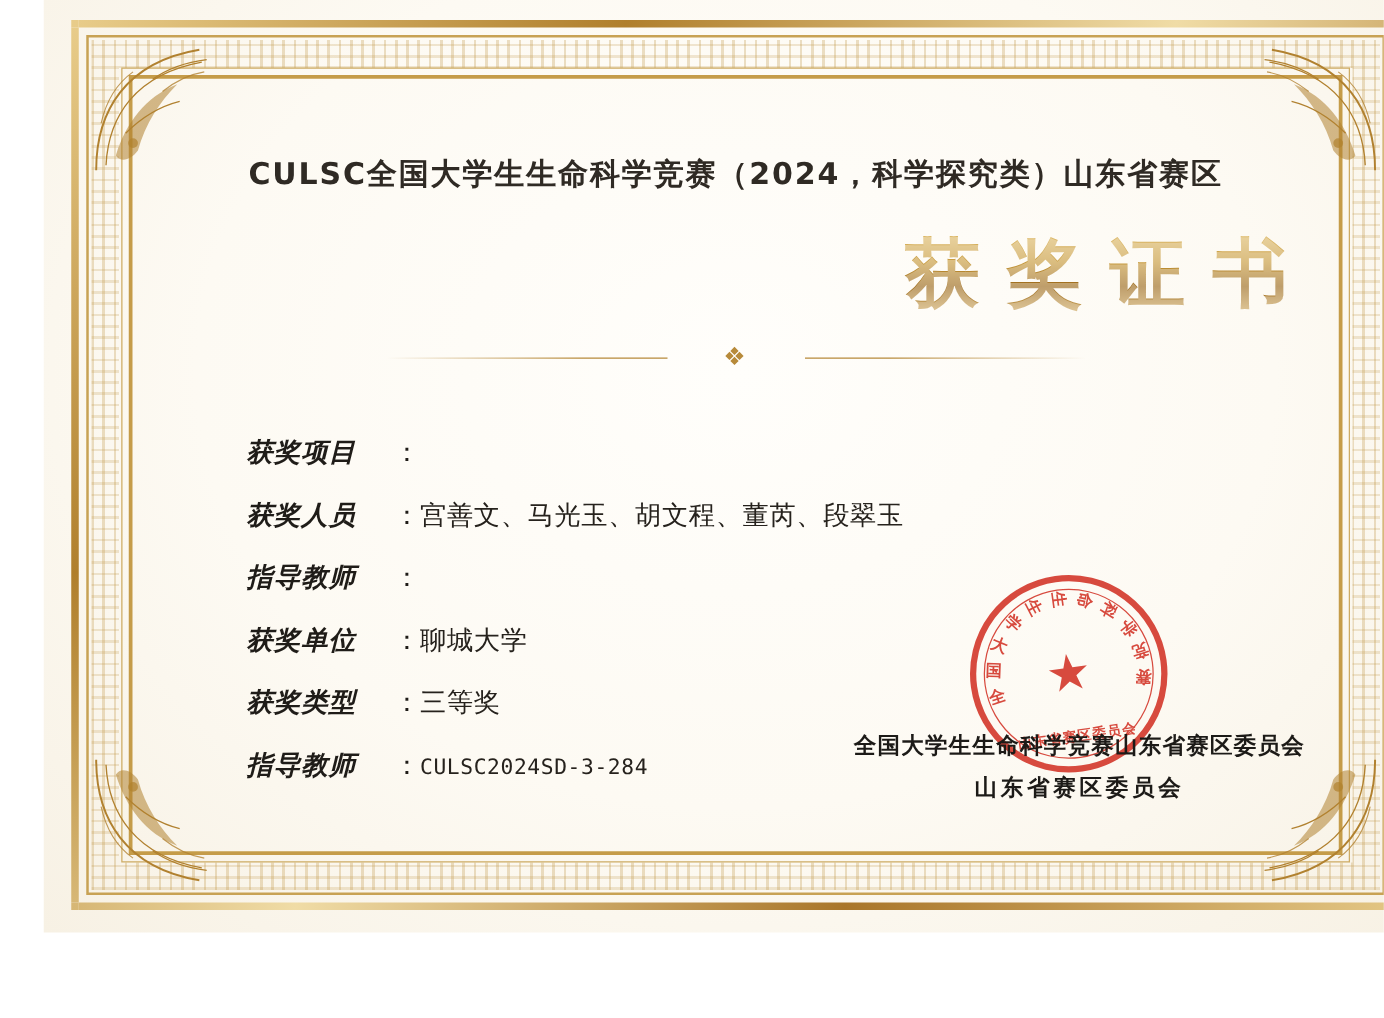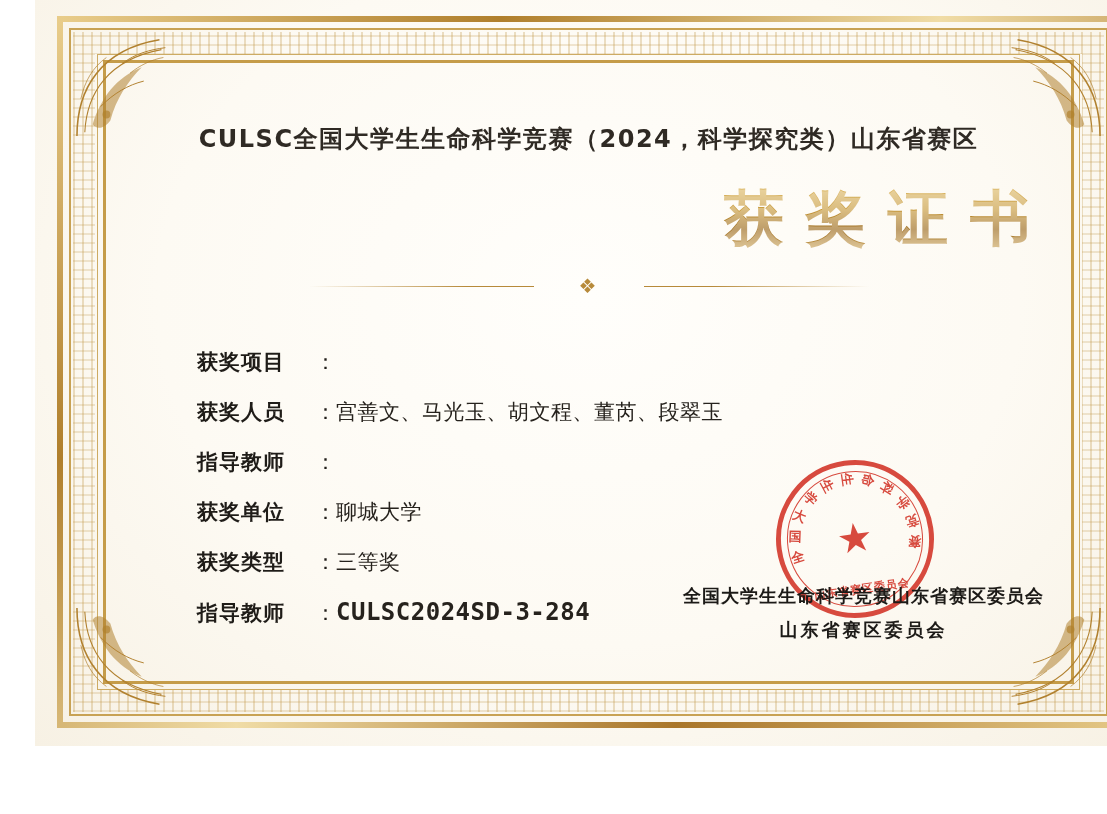--- a/index.html
+++ b/index.html
@@ -182,35 +182,35 @@
     font-size: 21px;
     color: #23201c;
   }
   .field-label {
     width: 118px;
     flex: 0 0 118px;
     font-family: "DejaVu Serif", "Liberation Serif", serif;
     font-weight: 600;
     letter-spacing: 1px;
     color: #1f1c18;
+    font-style: italic;
   }
   .field-colon {
     flex: 0 0 14px;
     color: #1f1c18;
   }
   .field-value {
     font-family: "DejaVu Serif", "Liberation Serif", serif;
     color: #26221d;
     letter-spacing: 0.5px;
   }
   .field-value.mono {
     font-family: "DejaVu Sans Mono", "Liberation Mono", monospace;
-    font-size: 24px;
+    font-size: 17px;
     letter-spacing: 0.5px;
-    font-weight: bold;
   }
 
   
   .sign-block {
     position: absolute;
     right: 8px;
     bottom: 24px;
     text-align: center;
     font-family: "DejaVu Sans", "Liberation Sans", sans-serif;
     color: #1c1a17;

